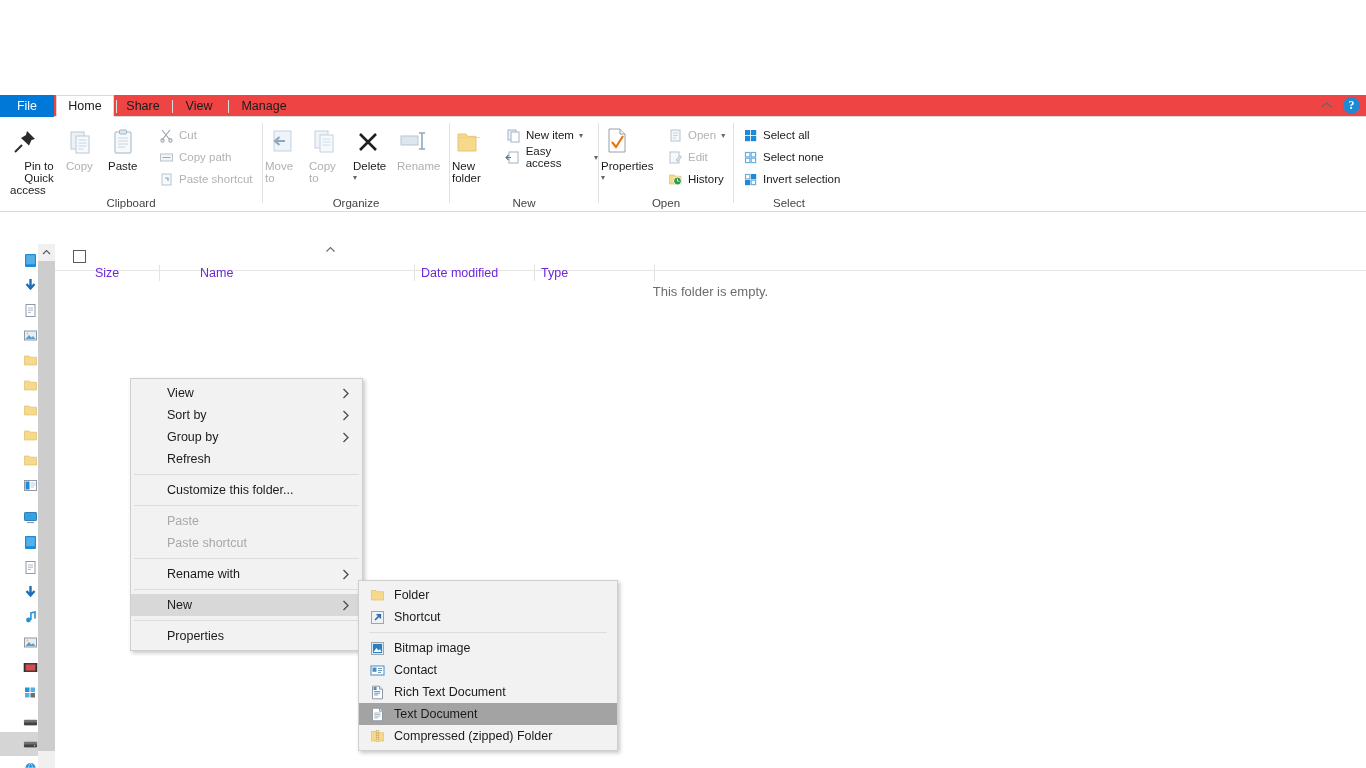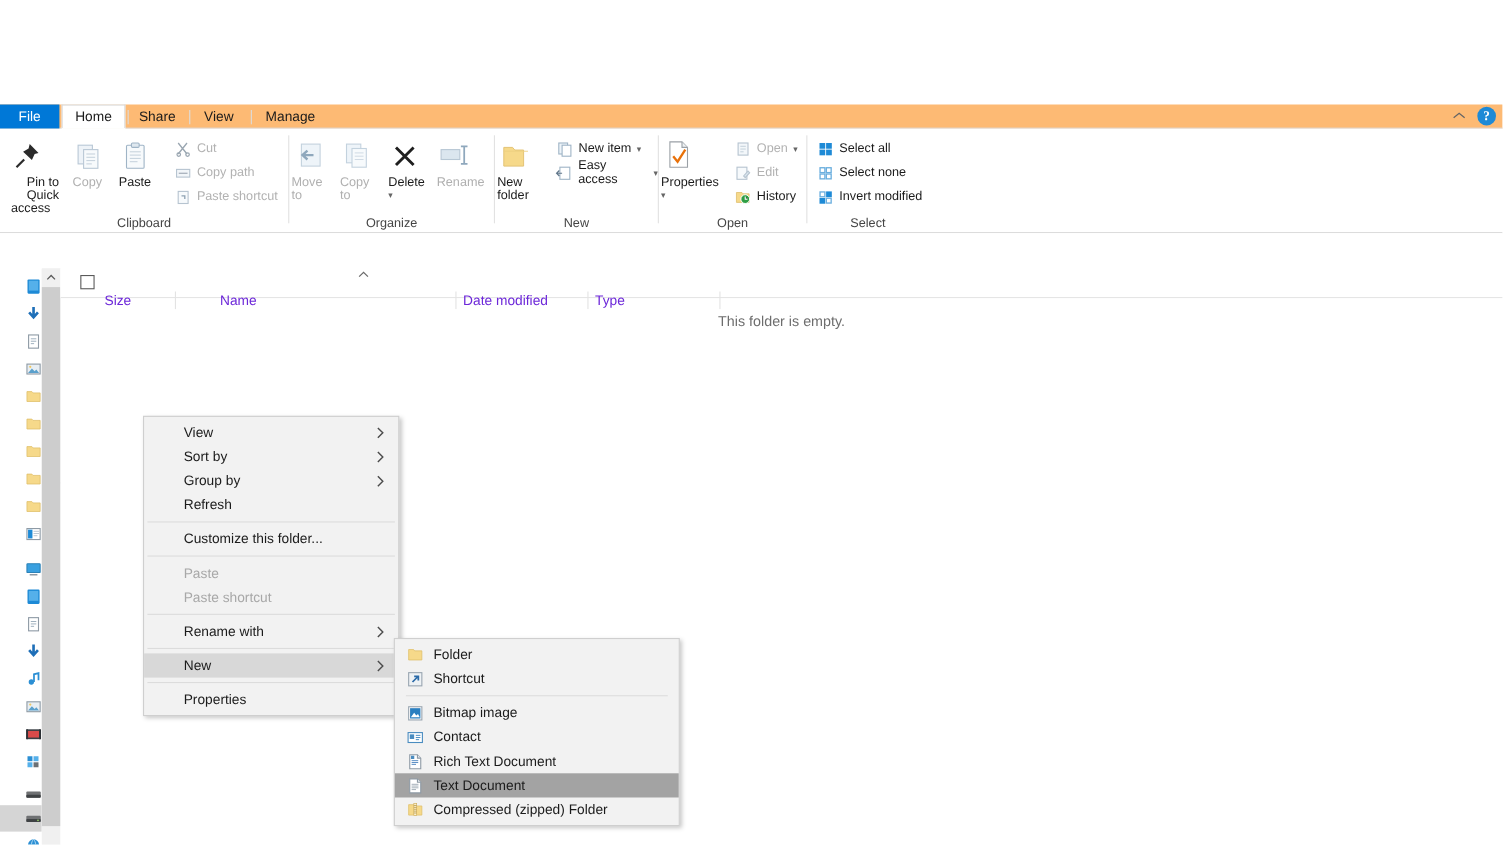--- a/index.html
+++ b/index.html
@@ -29,21 +29,21 @@
   .win-title {
     position:absolute; left:312px; top:74px; font-size:13px; color:#000;
   }
   .wincontrols { position:absolute; right:0; top:66px; height:31px; display:flex; }
   .wc { width:46px; height:31px; display:flex; align-items:center; justify-content:center; color:#222; }
   .wc svg { display:block; }
 
   
   .tabstrip {
     position:absolute; left:0; top:95px; width:1366px; height:22px;
-    background:#fdba74; border-bottom:1px solid #d9d9d9;
+    background:#ef4444; border-bottom:1px solid #d9d9d9;
   }
   .tab {
     position:absolute; top:0; height:22px; display:flex; align-items:center; justify-content:center;
     font-size:12.5px; color:#1b1b1b;
   }
   .tab.file { background:#0078d7; color:#fff; }
   .tab.active { background:#fff; border-left:1px solid #d9d9d9; border-right:1px solid #d9d9d9; border-top:1px solid #d9d9d9; border-bottom:1px solid #fff; }
   .tab-sep { position:absolute; top:5px; width:1px; height:13px; background:#dcdcdc; }
   .ribbon-right { position:absolute; right:6px; top:97px; display:flex; align-items:center; gap:10px; }
   .chev-collapse { color:#555; font-size:12px; }
@@ -474,21 +474,21 @@
       </div>
       <div class="smallitem" style="left:8px; top:51px;">
         <span class="si">
           <svg width="15" height="15" viewBox="0 0 15 15">
             <rect x="2.5" y="2.5" width="4.4" height="4.4" fill="none" stroke="#6aaede" stroke-width="1.2"></rect>
             <rect x="8" y="2" width="5.2" height="5.2" fill="#1e8ad6"></rect>
             <rect x="2" y="8" width="5.2" height="5.2" fill="#1e8ad6"></rect>
             <rect x="8.2" y="8.2" width="4.4" height="4.4" fill="none" stroke="#6aaede" stroke-width="1.2"></rect>
           </svg>
         </span>
-        <span>Invert modified</span>
+        <span>Invert selection</span>
       </div>
       <div class="glabel">Select</div>
     </div>
   </div>
 
   <div class="addrrow">
     <div class="navbtn" style="left:10px;">
       <svg width="16" height="16" viewBox="0 0 16 16">
           <path d="M13 8 H3 M7 3.5 L2.6 8 L7 12.5" stroke="#2b2b2b" stroke-width="1.3" fill="none"></path>
         </svg>

